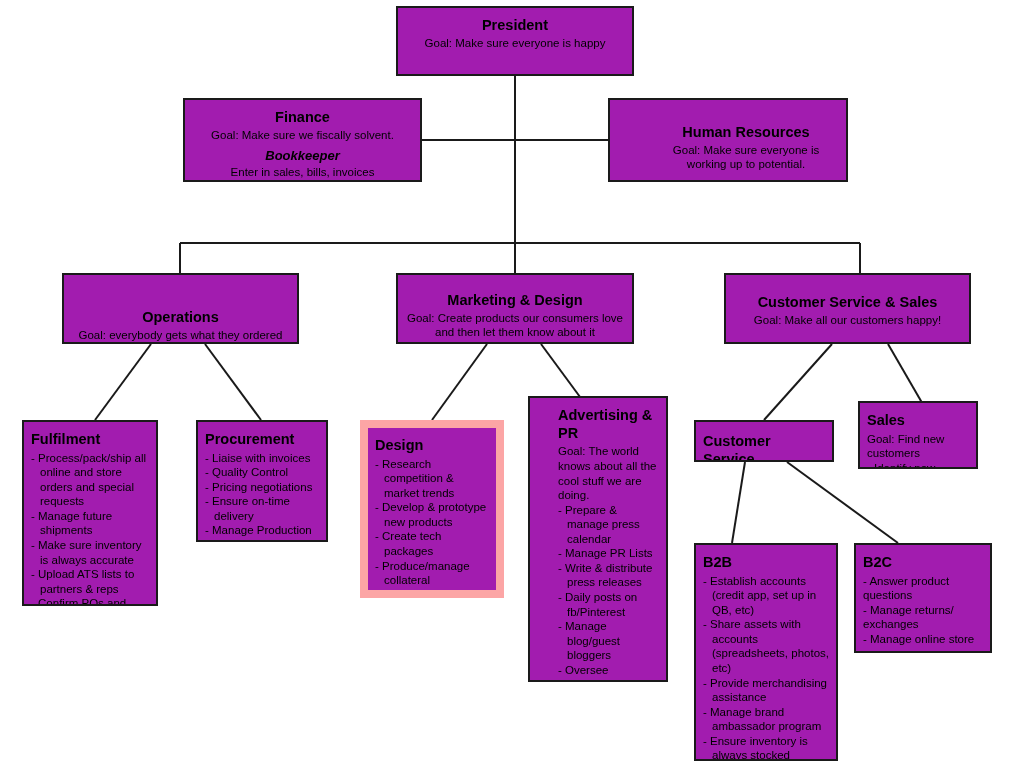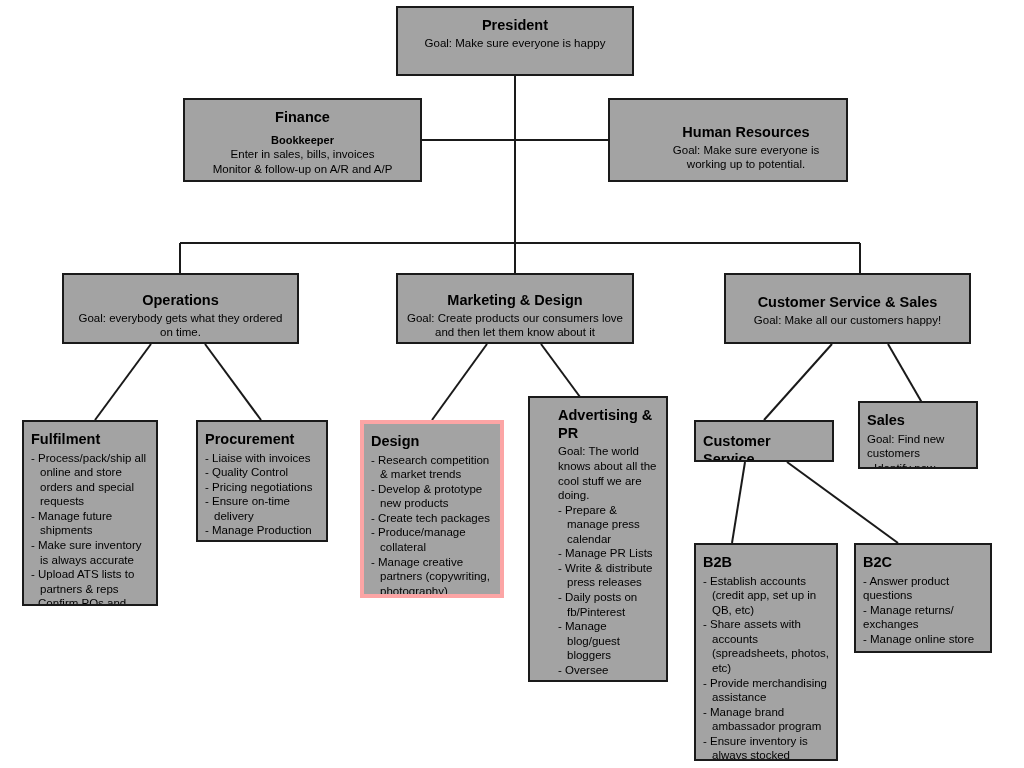--- a/index.html
+++ b/index.html
@@ -23,57 +23,58 @@
     position: absolute;
     left: 0;
     top: 0;
     width: 1024px;
     height: 768px;
     pointer-events: none;
   }
   .node {
     position: absolute;
     box-sizing: border-box;
-    background: #a3a3a3;
+    background: #a21caf;
     border: 2px solid #1a1a1a;
     overflow: hidden;
   }
   .node.centered {
     text-align: center;
     padding: 9px 8px 6px 8px;
   }
   .node.listed {
     text-align: left;
     padding: 9px 7px 6px 7px;
   }
   .node.highlight {
-    border: 4px solid #fca5a5;
+    border: 8px solid #fca5a5;
   }
   .node-title {
     font-weight: bold;
     font-size: 14.5px;
     line-height: 1.22;
     margin: 0 0 1px 0;
   }
   .node.listed .node-title {
     margin-bottom: 2px;
   }
   .node-goal {
     font-size: 11.5px;
     line-height: 1.27;
     margin: 0;
   }
   .node.listed .node-goal {
     margin-bottom: 0px;
   }
   .sub-title {
     font-weight: bold;
-    font-size: 11px;
+    font-size: 13px;
     line-height: 1.3;
     margin: 6px 0 0 0;
+    font-style: italic;
   }
   .sub-line {
     font-size: 11.5px;
     line-height: 1.3;
     margin: 0;
   }
   ul.bullets {
     list-style: none;
     margin: 0;
     padding: 0;
@@ -127,31 +128,32 @@
     </g>
   </svg>
 
   <div class="node centered" style="left:396px; top:6px; width:238px; height:70px;">
     <div class="node-title">President</div>
     <div class="node-goal">Goal: Make sure everyone is happy</div>
   </div>
 
   <div class="node centered" style="left:183px; top:98px; width:239px; height:84px;">
     <div class="node-title">Finance</div>
+    <div class="node-goal">Goal: Make sure we fiscally solvent.</div>
     <div class="sub-title">Bookkeeper</div>
     <div class="sub-line">Enter in sales, bills, invoices</div>
     <div class="sub-line">Monitor &amp; follow-up on A/R and A/P</div>
   </div>
 
   <div class="node centered" style="left:608px; top:98px; width:240px; height:84px; padding-top:24px;padding-left:44px;">
     <div class="node-title">Human Resources</div>
     <div class="node-goal">Goal: Make sure everyone is working up to potential.</div>
   </div>
 
-  <div class="node centered" style="left:62px; top:273px; width:237px; height:71px; padding-top:17px;">
+  <div class="node centered" style="left:62px; top:273px; width:237px; height:71px; padding-top:34px;">
     <div class="node-title">Operations</div>
     <div class="node-goal">Goal: everybody gets what they ordered on time.</div>
   </div>
 
   <div class="node centered" style="left:724px; top:273px; width:247px; height:71px; padding-top:19px;">
     <div class="node-title">Customer Service &amp; Sales</div>
     <div class="node-goal">Goal: Make all our customers happy!</div>
   </div>
 
   <div class="node centered" style="left:396px; top:273px; width:238px; height:71px; padding-top:17px;">

